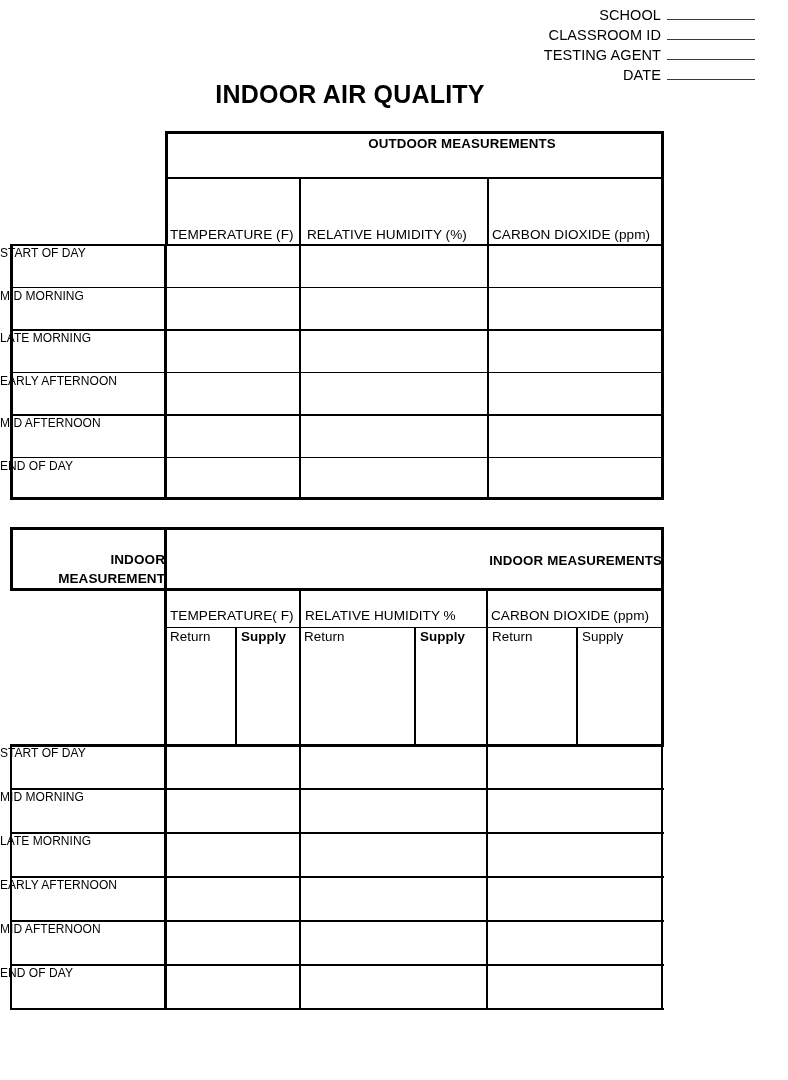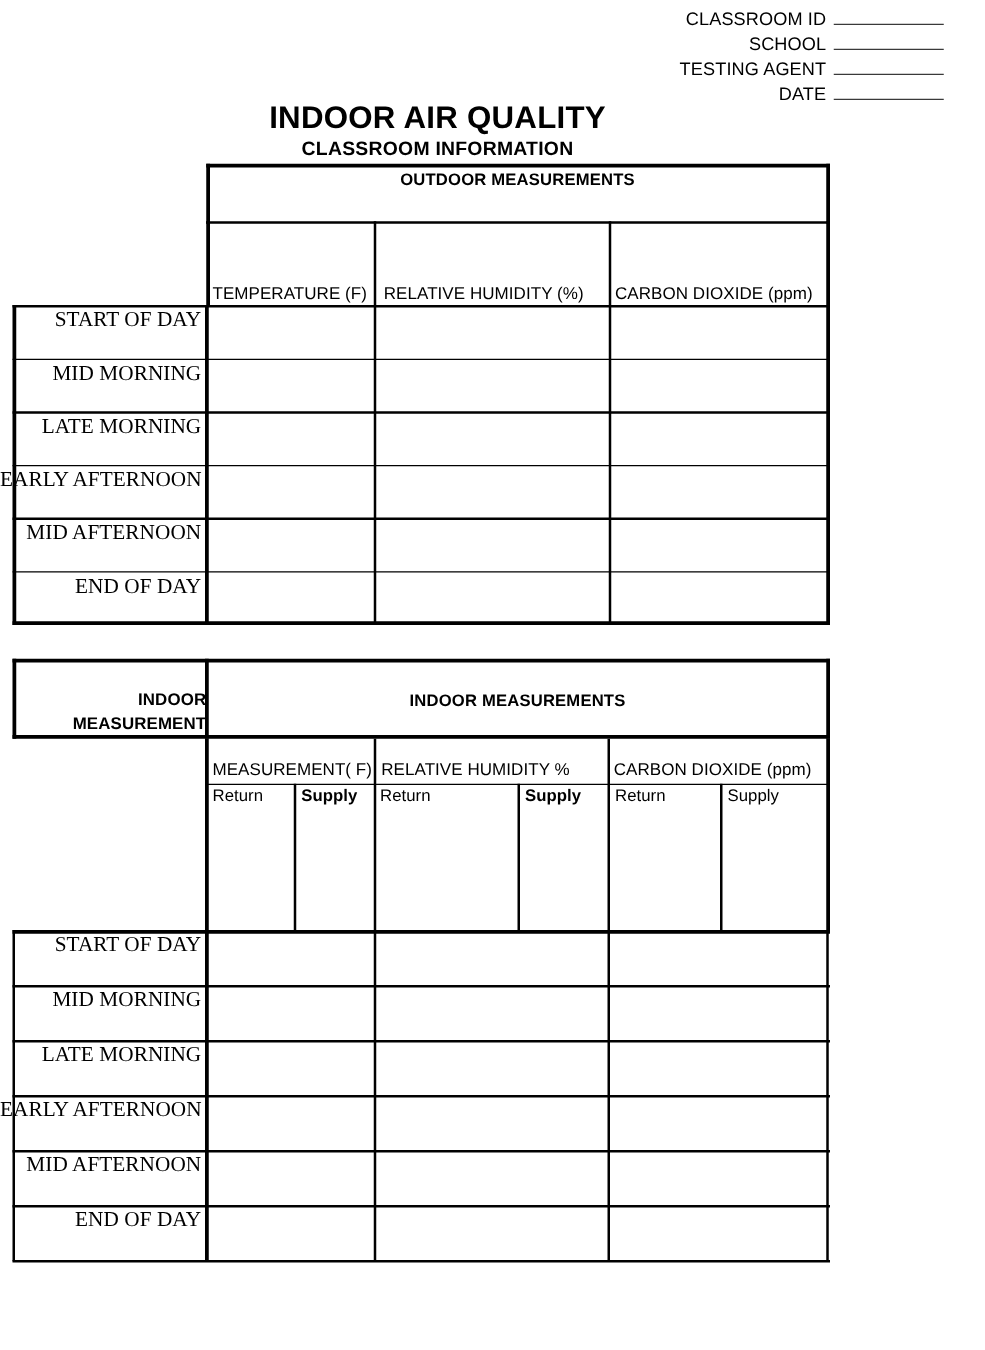--- a/index.html
+++ b/index.html
@@ -89,25 +89,24 @@
   .v-thick { width: 3.2px; }
 
   .cell-text {
     position: absolute;
     font-size: 13.6px;
     letter-spacing: 0.05px;
     white-space: nowrap;
   }
   .row-label {
     position: absolute;
-    font-size: 17px;
-    text-align: right;
+    font-size: 12px;
+    text-align: left;
     letter-spacing: 0.05px;
     white-space: nowrap;
-    font-family: Liberation Serif, serif;
   }
   .band-title {
     position: absolute;
     font-size: 13.3px;
     font-weight: bold;
     text-align: center;
     letter-spacing: 0.15px;
   }
   .sub-head {
     position: absolute;
@@ -117,42 +116,41 @@
   }
   .sub-head.bold { font-weight: bold; }
 </style>
 </head>
 <body>
 
 <div id="page">
 
   <div class="id-block">
     <div class="id-row">
+      <span class="id-label">SCHOOL</span>
+      <span class="id-rule"></span>
+    </div>
+    <div class="id-row">
       <span class="id-label">CLASSROOM ID</span>
       <span class="id-rule"></span>
     </div>
     <div class="id-row">
-      <span class="id-label">SCHOOL</span>
-      <span class="id-rule"></span>
-    </div>
-    <div class="id-row">
       <span class="id-label">TESTING AGENT</span>
       <span class="id-rule"></span>
     </div>
     <div class="id-row">
       <span class="id-label">DATE</span>
       <span class="id-rule"></span>
     </div>
   </div>
 
   <div class="doc-title">INDOOR AIR QUALITY</div>
-  <div class="doc-subtitle">CLASSROOM  INFORMATION</div>
-
-
-  <div class="band-title" style="left:166px; top:136px; width:496px;">OUTDOOR MEASUREMENTS</div>
+
+
+  <div class="band-title" style="left:166px; top:136px; width:496px;padding-left:48px;">OUTDOOR MEASUREMENTS</div>
 
   <div class="ln h-thick" style="left:165px; top:131px; width:499px;"></div>
   <div class="ln hline" style="left:165px; top:177px; width:499px;"></div>
   <div class="ln v-thick" style="left:165px; top:131px; height:48px;"></div>
   <div class="ln v-thick" style="left:661px; top:131px; height:48px;"></div>
 
   <div class="ln hline" style="left:165px; top:243.5px; width:499px;"></div>
   <div class="ln v-thick" style="left:165px; top:177px; height:68px;"></div>
   <div class="ln vline" style="left:299px; top:177px; height:68px;"></div>
   <div class="ln vline" style="left:487px; top:177px; height:68px;"></div>
@@ -200,35 +198,35 @@
   <div style="position:absolute;left:489px;top:416px;width:171px;height:40px;"></div>
   <div style="position:absolute;left:166px;top:458.5px;width:132px;height:38px;"></div>
   <div style="position:absolute;left:301px;top:458.5px;width:185px;height:38px;"></div>
   <div style="position:absolute;left:489px;top:458.5px;width:171px;height:38px;"></div>
 
   <div class="side-label" id="indoor-side-label">
     <div>INDOOR</div>
     <div>MEASUREMENT</div>
   </div>
 
-  <div class="band-title" style="left:166px; top:553px; width:496px;">INDOOR MEASUREMENTS</div>
+  <div class="band-title" style="left:166px; top:553px; width:496px;text-align:right;">INDOOR MEASUREMENTS</div>
 
   <div class="ln h-thick" style="left:10px; top:527px; width:654px;"></div>
   <div class="ln h-thick" style="left:10px; top:588px; width:654px;"></div>
   <div class="ln v-thick" style="left:10px;  top:527px; height:64px;"></div>
   <div class="ln v-thick" style="left:164px; top:527px; height:64px;"></div>
   <div class="ln v-thick" style="left:661px; top:527px; height:64px;"></div>
 
   <div class="ln hline" style="left:165px; top:626.5px; width:499px;"></div>
   <div class="ln v-thick" style="left:164px; top:591px; height:154px;"></div>
   <div class="ln vline" style="left:299px; top:591px; height:154px;"></div>
   <div class="ln vline" style="left:486px; top:591px; height:154px;"></div>
   <div class="ln v-thick" style="left:661px; top:591px; height:154px;"></div>
 
-  <div class="cell-text" style="left:170px; top:608px;">MEASUREMENT( F)</div>
+  <div class="cell-text" style="left:170px; top:608px;">TEMPERATURE( F)</div>
   <div class="cell-text" style="left:305px; top:608px;">RELATIVE HUMIDITY %</div>
   <div class="cell-text" style="left:491px; top:608px;">CARBON DIOXIDE (ppm)</div>
 
   <div class="ln vline" style="left:235px; top:627px; height:118px;"></div>
   <div class="ln vline" style="left:414px; top:627px; height:118px;"></div>
   <div class="ln vline" style="left:576px; top:627px; height:118px;"></div>
 
   <div class="sub-head" style="left:170px; top:629px;">Return</div>
   <div class="sub-head bold" style="left:241px; top:629px;">Supply</div>
   <div class="sub-head" style="left:304px; top:629px;">Return</div>

